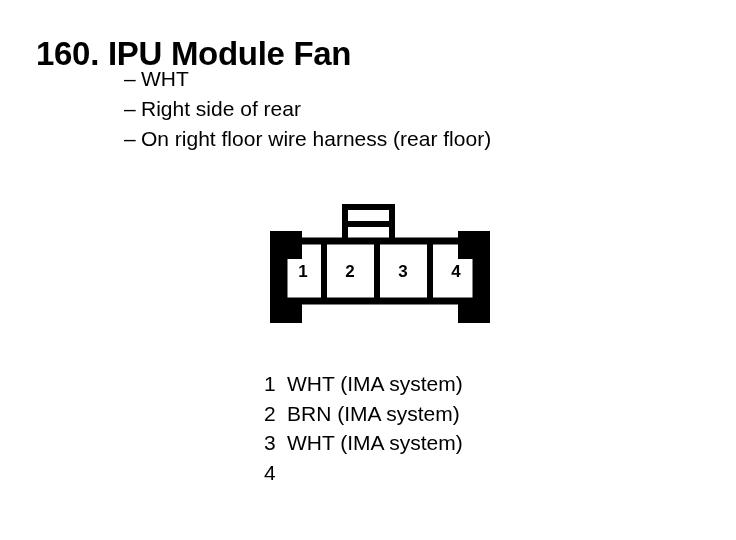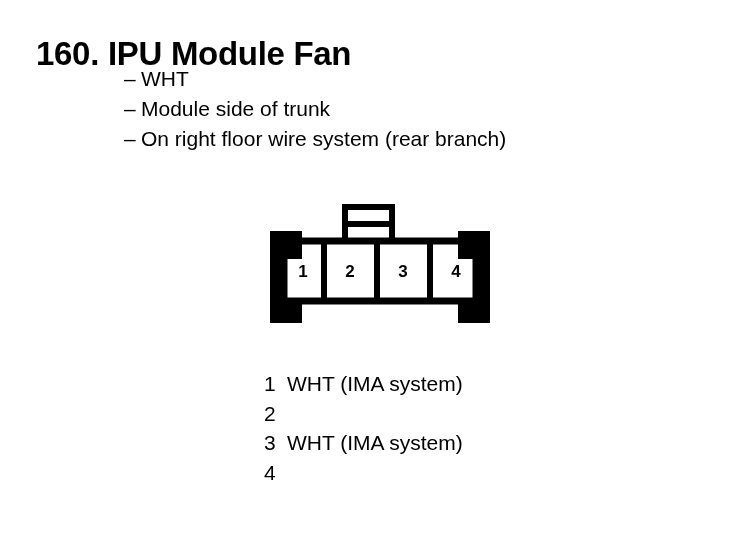--- a/index.html
+++ b/index.html
@@ -105,25 +105,25 @@
 
   <h1 class="page-title">160. IPU Module Fan</h1>
 
   <ul class="desc-list">
     <li class="desc-item">
       <span class="desc-dash">–</span>
       <span>WHT</span>
     </li>
     <li class="desc-item">
       <span class="desc-dash">–</span>
-      <span>Module side of trunk</span>
+      <span>Right side of rear</span>
     </li>
     <li class="desc-item">
       <span class="desc-dash">–</span>
-      <span>On right floor wire system (rear branch)</span>
+      <span>On right floor wire harness (rear floor)</span>
     </li>
   </ul>
 
   <div class="connector">
     <svg width="236" height="124" viewBox="0 0 236 124" xmlns="http://www.w3.org/2000/svg">
 
       <g>
         <path d="M83 4 H130 V38 H83 Z" fill="none" stroke="#000000" stroke-width="6"></path>
         <line x1="83" y1="21" x2="130" y2="21" stroke="#000000" stroke-width="6"></line>
       </g>
@@ -146,20 +146,21 @@
     </svg>
   </div>
 
   <ul class="pin-legend">
     <li class="pin-legend-row">
       <span class="pin-legend-num">1</span>
       <span>WHT (IMA system)</span>
     </li>
     <li class="pin-legend-row">
       <span class="pin-legend-num">2</span>
+      <span>BRN (IMA system)</span>
     </li>
     <li class="pin-legend-row">
       <span class="pin-legend-num">3</span>
       <span>WHT (IMA system)</span>
     </li>
     <li class="pin-legend-row">
       <span class="pin-legend-num">4</span>
     </li>
   </ul>
 

